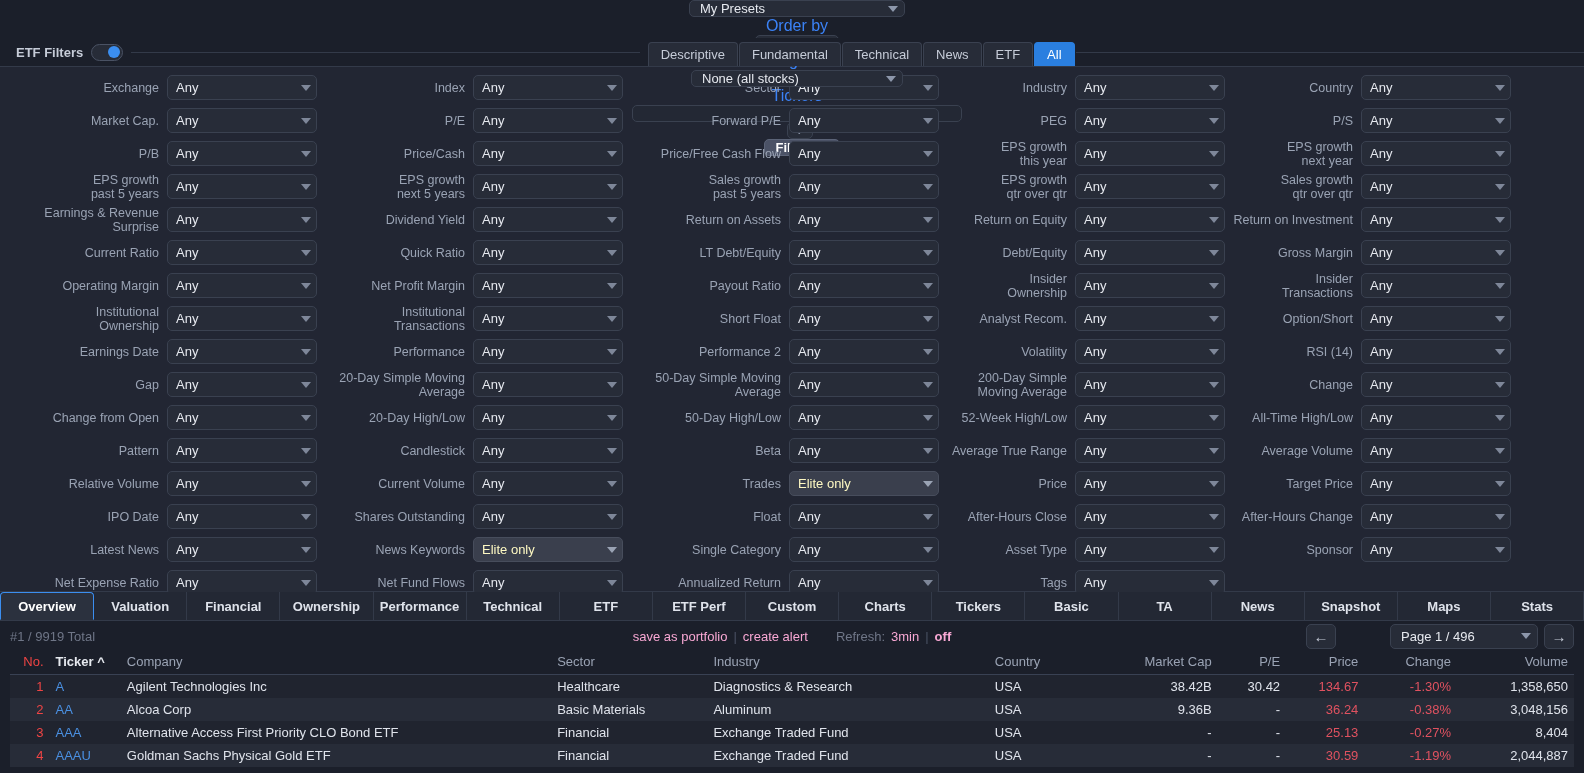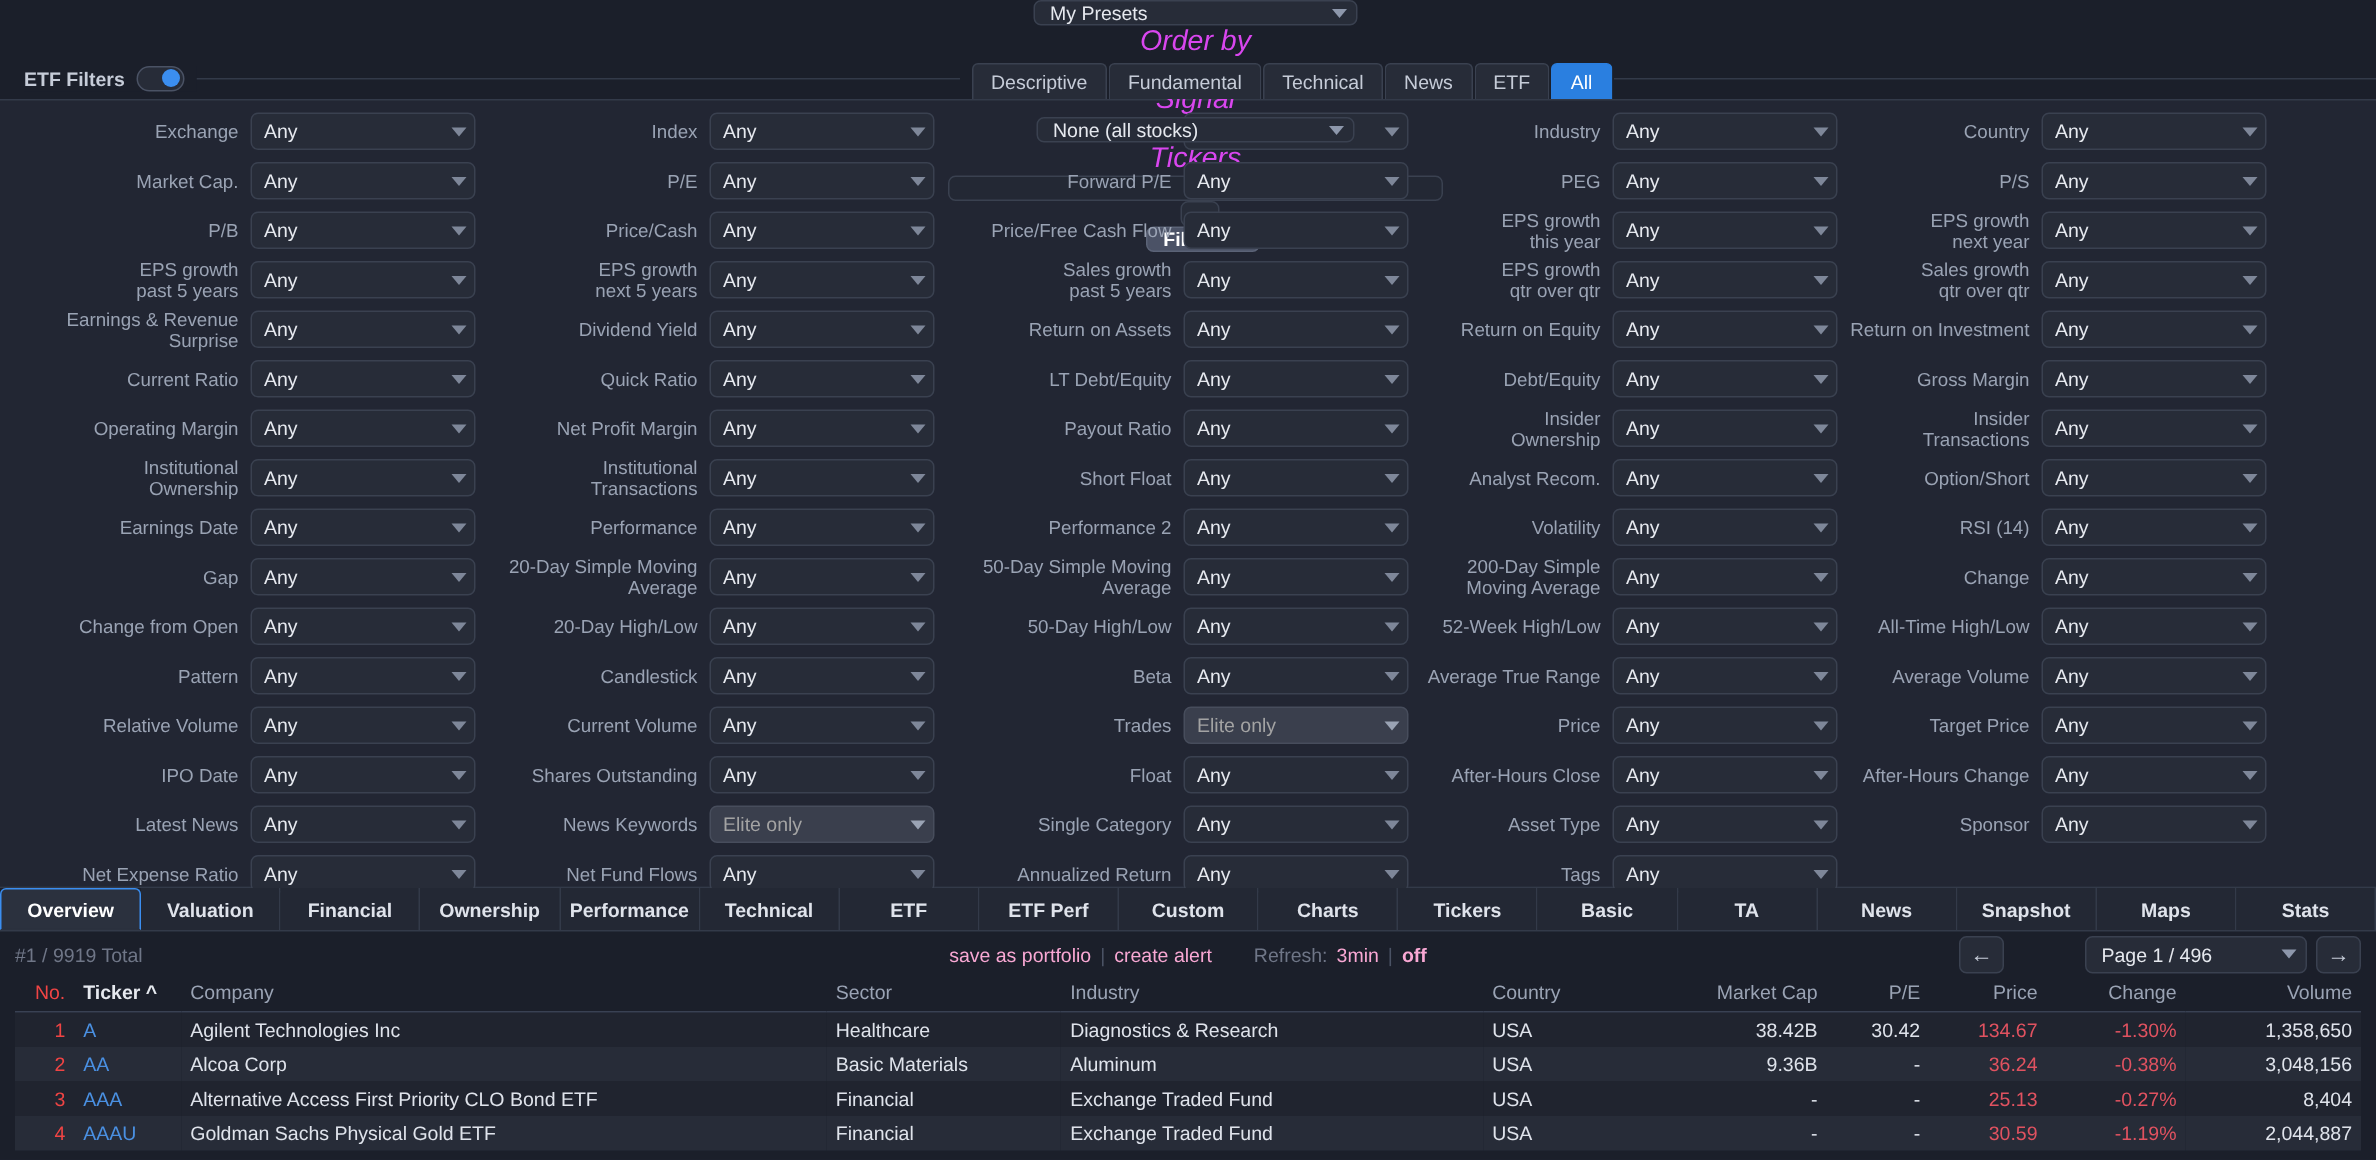--- a/index.html
+++ b/index.html
@@ -35,21 +35,21 @@
     white-space: nowrap;
   }
   .sel .lbl { flex: 1; overflow: hidden; text-overflow: ellipsis; }
   .caret {
     width: 0; height: 0;
     border-left: 5px solid transparent;
     border-right: 5px solid transparent;
     border-top: 6px solid #8d97ab;
     margin-left: 10px; flex: 0 0 auto;
   }
-  .fieldlabel { color: #d946ef; font-size: 19px; padding: 0 10px; white-space: nowrap; font-style: italic; }
+  .fieldlabel { color: #3b82f6; font-size: 16px; padding: 0 10px; white-space: nowrap; }
 
   #presets-select { width: 216px; }
   #orderby-select { width: 290px; }
   #asc-select { width: 84px; }
   #signal-select { width: 212px; }
   #tickers-input {
     width: 330px; height: 26px;
     background: #232834;
     border: 1px solid #3a4150;
     border-radius: 5px;
@@ -150,21 +150,21 @@
     margin: 4px 0;
     width: 150px;
   }
   .ffield .v { flex: 1; }
   .ffield .caret2 {
     width: 0; height: 0;
     border-left: 5px solid transparent; border-right: 5px solid transparent;
     border-top: 6px solid #7e8799;
   }
   .ffield.elite { background: #3a3f4d; border-color: #474d5c; }
-  .ffield.elite .v { color: #a3a3a3; }
+  .ffield.elite .v { color: #fef9c3; }
   .ffield.elite .caret2 { border-top-color: #9aa3b4; }
 
   
   .viewtabs {
     display: flex; height: 30px;
     background: #1b1f2a;
     border-top: 1px solid #333a49;
     border-bottom: 1px solid #333a49;
   }
   .vtab {

